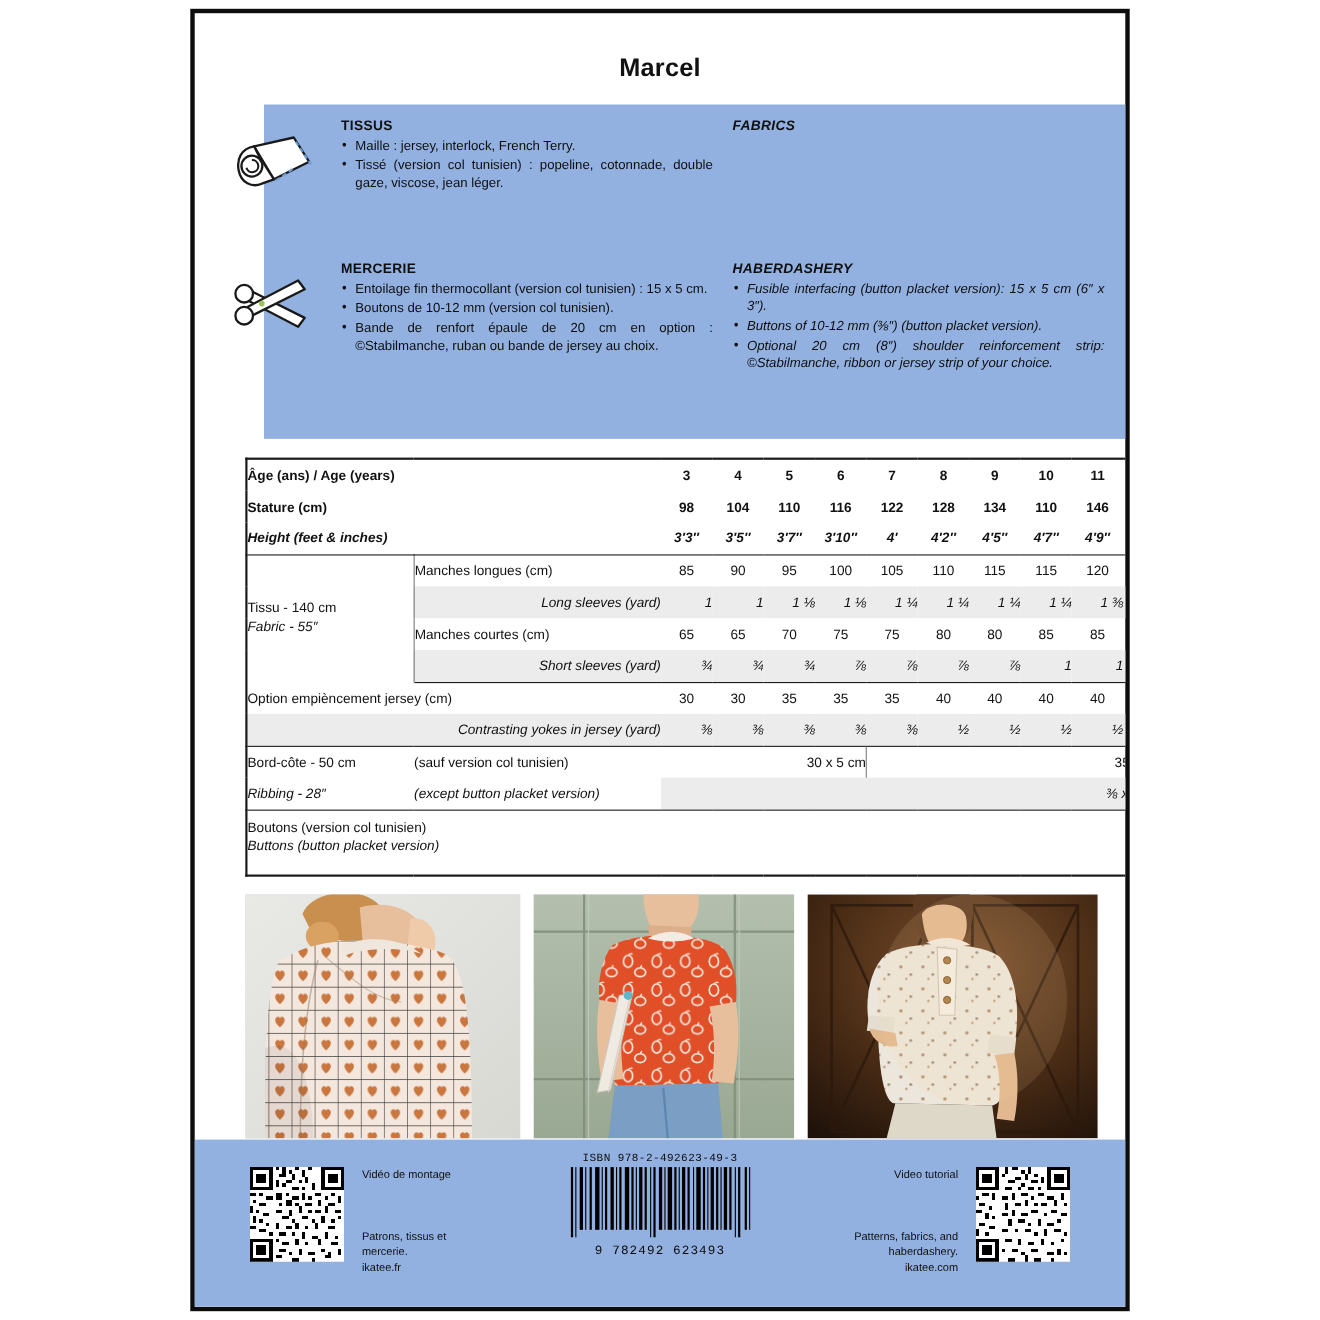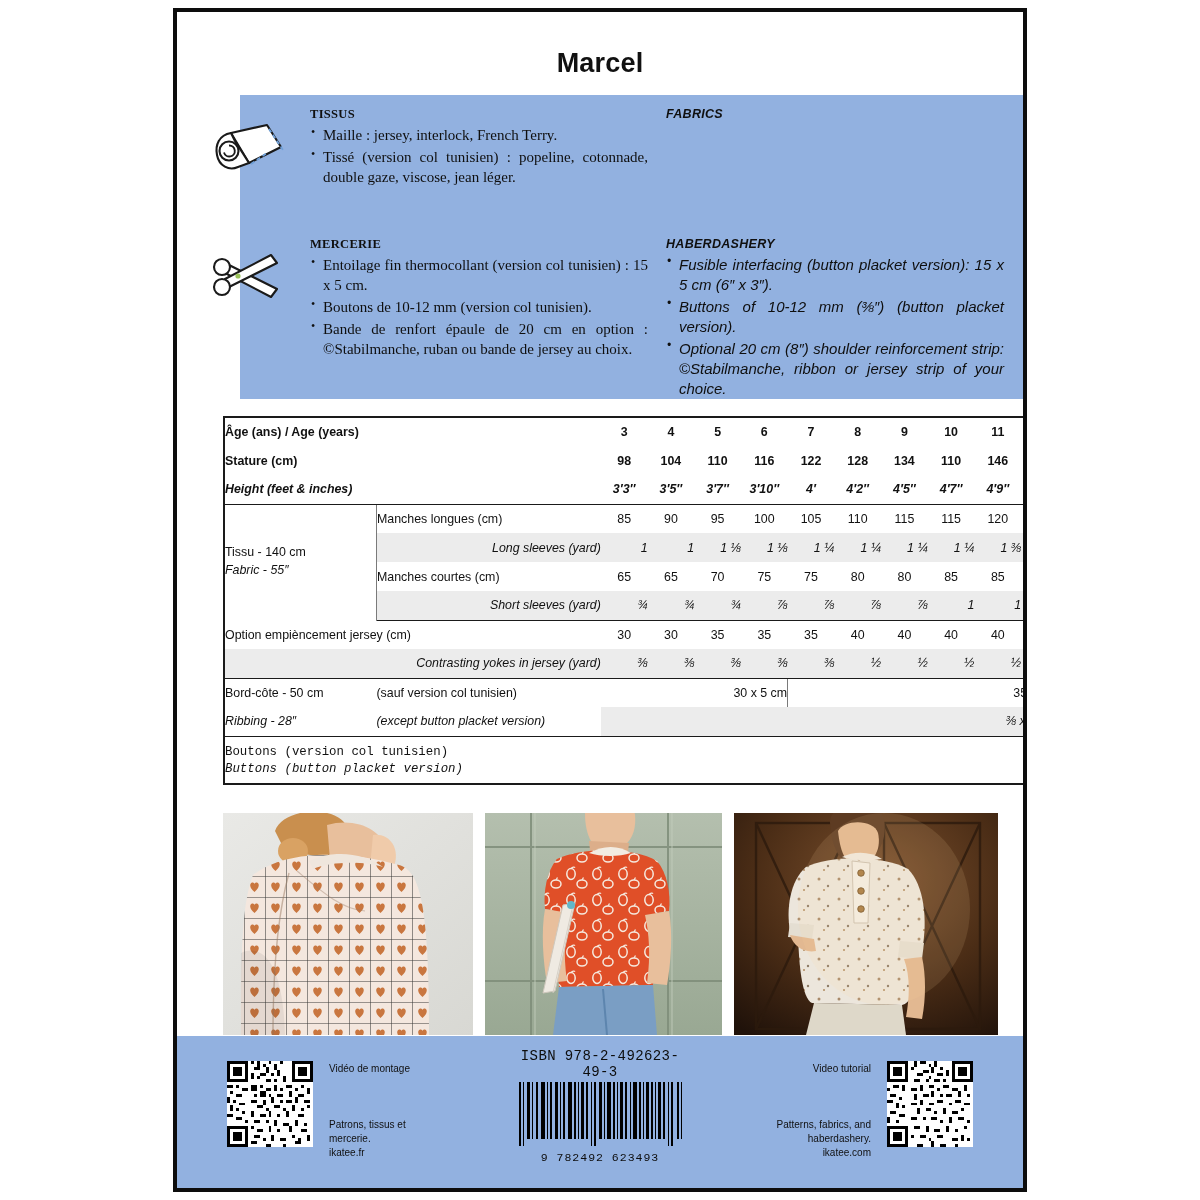--- a/index.html
+++ b/index.html
@@ -9,46 +9,46 @@
     -webkit-font-smoothing:antialiased;
   }
   .page{
     position:absolute;left:173px;top:8px;width:854px;height:1184px;
     border:4px solid #0d0d0d;background:#ffffff;box-sizing:border-box;
     overflow:hidden;
   }
   
   .title{
     position:absolute;left:0;top:36px;width:100%;text-align:center;
-    font-size:27px;font-weight:bold;color:#111111;letter-spacing:.2px;
+    font-size:23px;font-weight:bold;color:#111111;letter-spacing:.2px;
   }
   
   .info-panel{
     position:absolute;left:63px;top:83px;width:787px;height:304px;
     background:#92b1e0;
   }
   .icon-cell{position:absolute;left:-35px;width:86px;}
   .icon-roll{top:22px;}
   .icon-scissors{top:150px;}
   .info-row{position:absolute;left:70px;right:0;}
   .row-fabrics{top:12px;}
   .row-haber{top:142px;}
   .col{position:absolute;width:338px;}
-  .col-fr{left:0;font-family:Liberation Serif, serif;}
+  .col-fr{left:0;}
   .col-en{left:356px;}
   .sec-head{
     font-size:12.5px;font-weight:bold;color:#101010;
     font-variant:small-caps;text-transform:uppercase;
     letter-spacing:.3px;margin-bottom:4px;
   }
   .col-en .sec-head{font-style:italic;}
   ul.bul{margin:0;padding:0;list-style:none;}
   ul.bul li{
     position:relative;padding-left:13px;margin-bottom:2px;
-    font-size:15px;line-height:1.33;color:#0f0f0f;text-align:justify;
+    font-size:12px;line-height:1.33;color:#0f0f0f;text-align:justify;
   }
   ul.bul li:before{
     content:"•";position:absolute;left:1px;top:-1px;font-size:12px;
   }
   .col-en ul.bul li{font-style:italic;}
   
   .tbl-wrap{position:absolute;left:46px;top:404px;width:846px;}
   table.spec{
     width:100%;border-collapse:collapse;
     font-size:12.4px;color:#111111;table-layout:fixed;
@@ -88,21 +88,21 @@
   .ftxt{position:absolute;font-size:10px;color:#101010;line-height:1.38;}
   .ftxt-l1{left:152px;top:26px;}
   .ftxt-l2{left:152px;top:82px;}
   .ftxt-r1{right:152px;top:26px;text-align:right;}
   .ftxt-r2{right:152px;top:82px;text-align:right;}
   .barcode-box{
     position:absolute;left:50%;transform:translateX(-50%);top:12px;
     width:178px;text-align:center;
   }
   .isbn{
-    font-family:"Liberation Mono", monospace;font-size:14px;
+    font-family:"Liberation Mono", monospace;font-size:10px;
     color:#0d0d0d;letter-spacing:.4px;margin-bottom:2px;
   }
   .bars{height:64px;width:170px;margin:0 auto;}
   .ean{
     font-family:"Liberation Mono", monospace;font-size:11.5px;
     color:#0d0d0d;letter-spacing:1px;margin-top:1px;
   }
 </style>
 </head>
 <body>
@@ -317,21 +317,21 @@
           <td class="span-cell vdiv" colspan="6">35 x 5 cm</td>
         </tr>
 
         <tr class="rowh sep">
           <td class="lbl ital">Ribbing - 28″</td>
           <td class="lbl ital">(except button placket version)</td>
           <td class="span-cell ital shade" colspan="10">⅜ x ⅛ yard</td>
         </tr>
 
         <tr>
-          <td class="lbl" colspan="2" style="padding-top:7px;padding-bottom:4px;line-height:1.42;font-family:Liberation Mono, monospace;">
+          <td class="lbl" colspan="2" style="padding-top:7px;padding-bottom:16px;line-height:1.42;">
             <div>Boutons (version col tunisien)</div>
             <div class="ital">Buttons (button placket version)</div>
           </td>
           <td class="span-cell" colspan="10">3</td>
         </tr>
       </tbody>
     </table>
   </div>
 
   <div class="photos">

